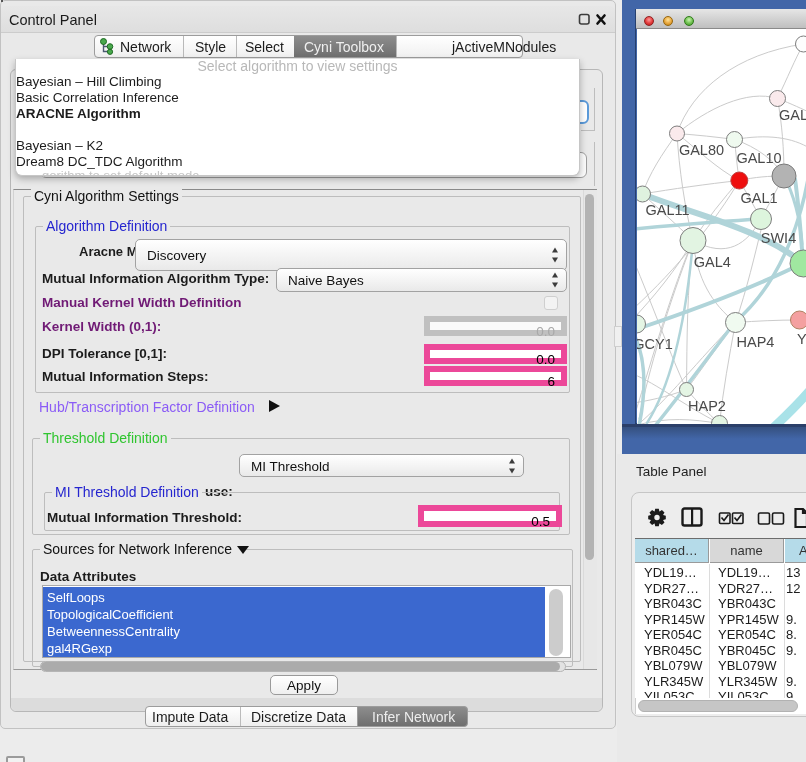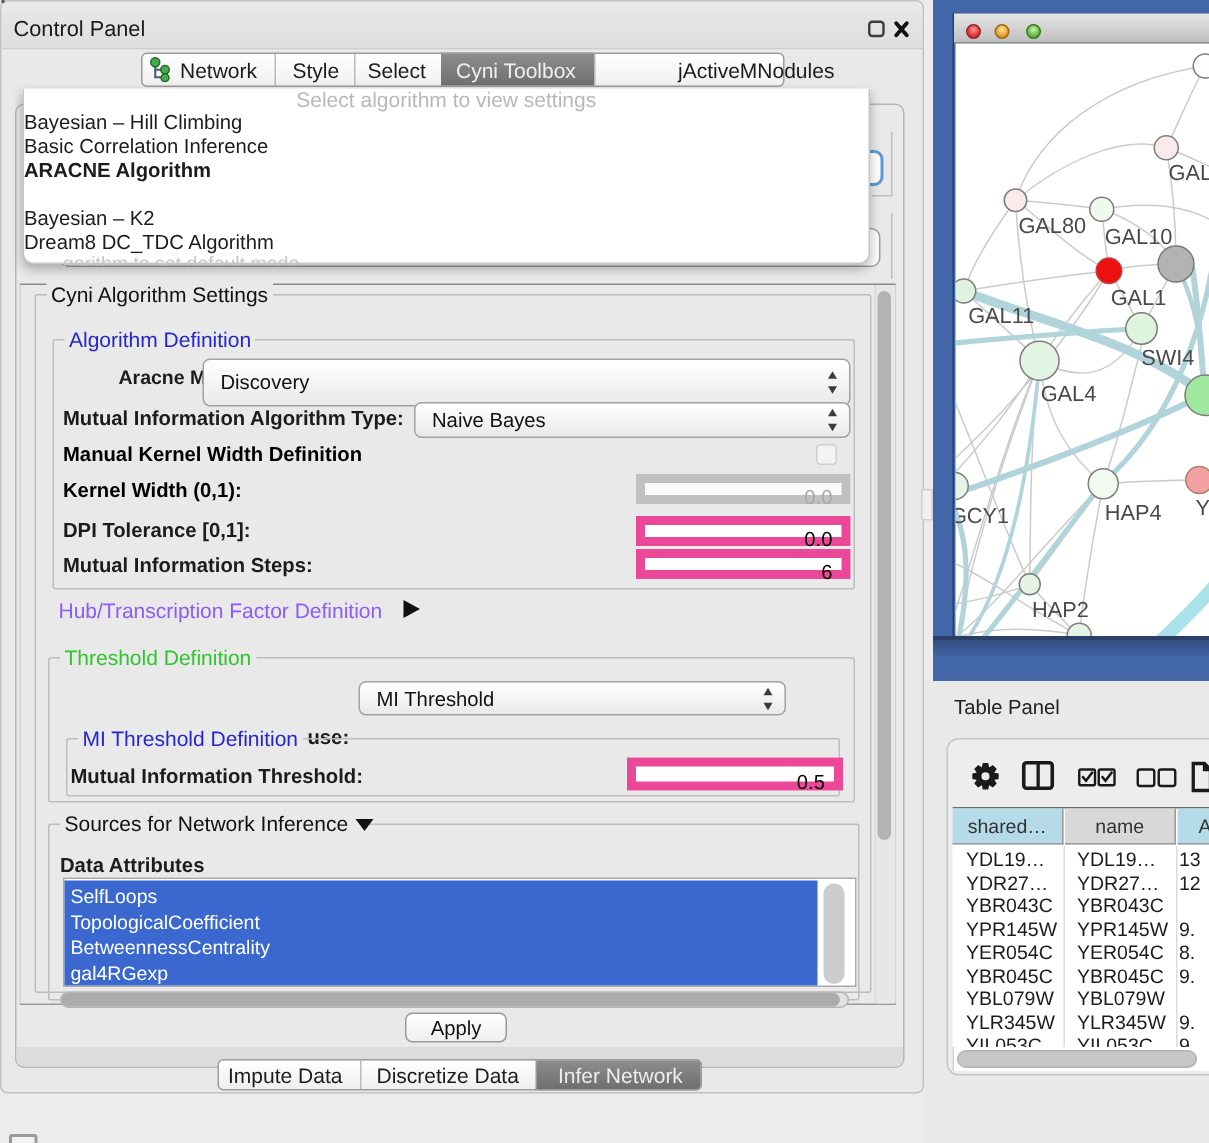--- a/index.html
+++ b/index.html
@@ -1,21 +1,21 @@
 <!DOCTYPE html>
 <html><head>
 <meta charset="utf-8">
 <style>
 * { margin:0; padding:0; box-sizing:border-box; }
 body { font-family:"Liberation Sans", sans-serif; }
 #root { position:relative; width:806px; height:762px; background:#ececec; overflow:hidden; }
 .abs { position:absolute; }
 .lbl { position:absolute; font-size:13.5px; color:#1c1c1c; white-space:nowrap; }
 .b { font-weight:bold; }
-.gray { color:#000000; }
+.gray { color:#701a75; }
 .combo { position:absolute; border:1px solid #a2a2a2; border-radius:5px; background:linear-gradient(#ffffff,#f2f2f2 60%,#e9e9e9); font-size:13.5px; color:#111; }
 .combo .ct { position:absolute; left:11px; top:50%; transform:translateY(-50%); white-space:nowrap; }
 .arr { position:absolute; right:7px; top:50%; width:7px; height:15px; transform:translateY(-50%); }
 .arr:before { content:""; position:absolute; left:0; top:0; border:3.5px solid transparent; border-top:none; border-bottom:5px solid #3c3c3c; }
 .arr:after { content:""; position:absolute; left:0; bottom:0; border:3.5px solid transparent; border-bottom:none; border-top:5px solid #3c3c3c; }
 .field { position:absolute; border:6px solid #ec4899; background:#fff; font-size:13.5px; color:#000; text-align:right; padding-right:6px; }
 .tb { position:absolute; border:1px solid #bdbdbd; border-radius:2px; }
 #rows .lbl { font-size:13px; }
 .tb > span { position:absolute; top:-9px; left:7px; background:#e9e9e9; padding:0 3px; font-size:14px; white-space:nowrap; }
 </style>

